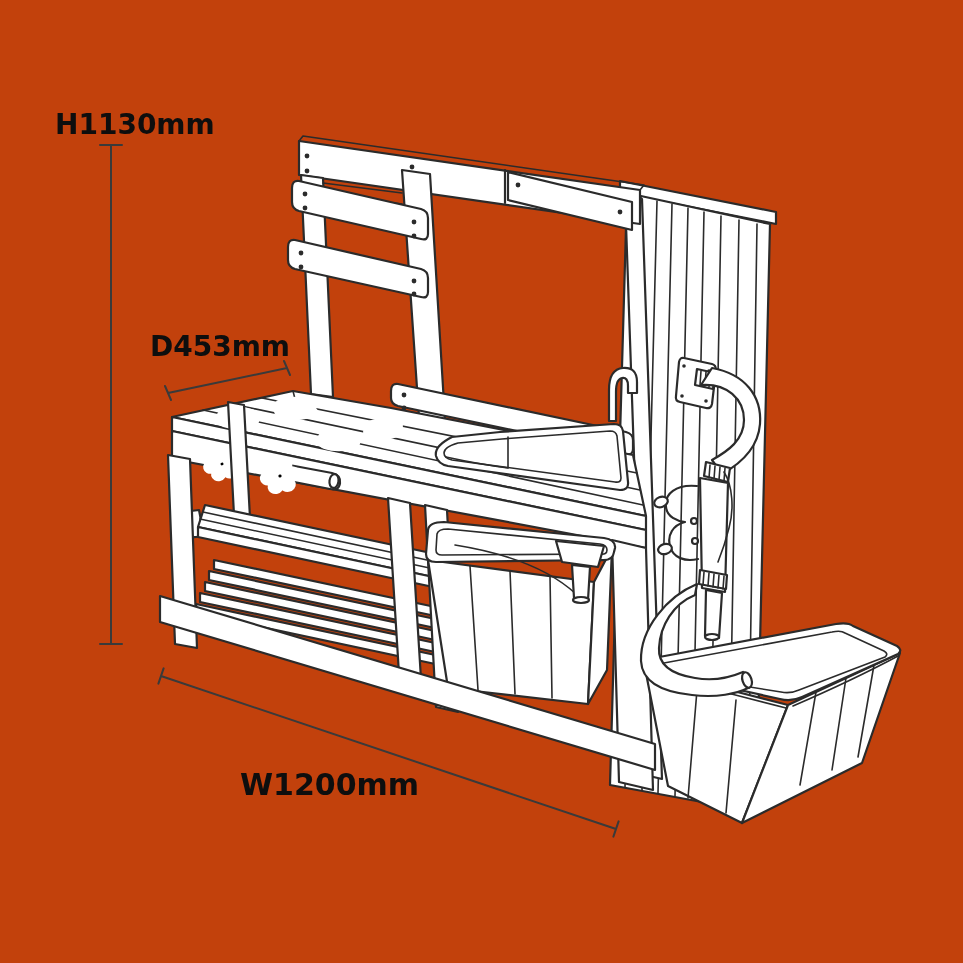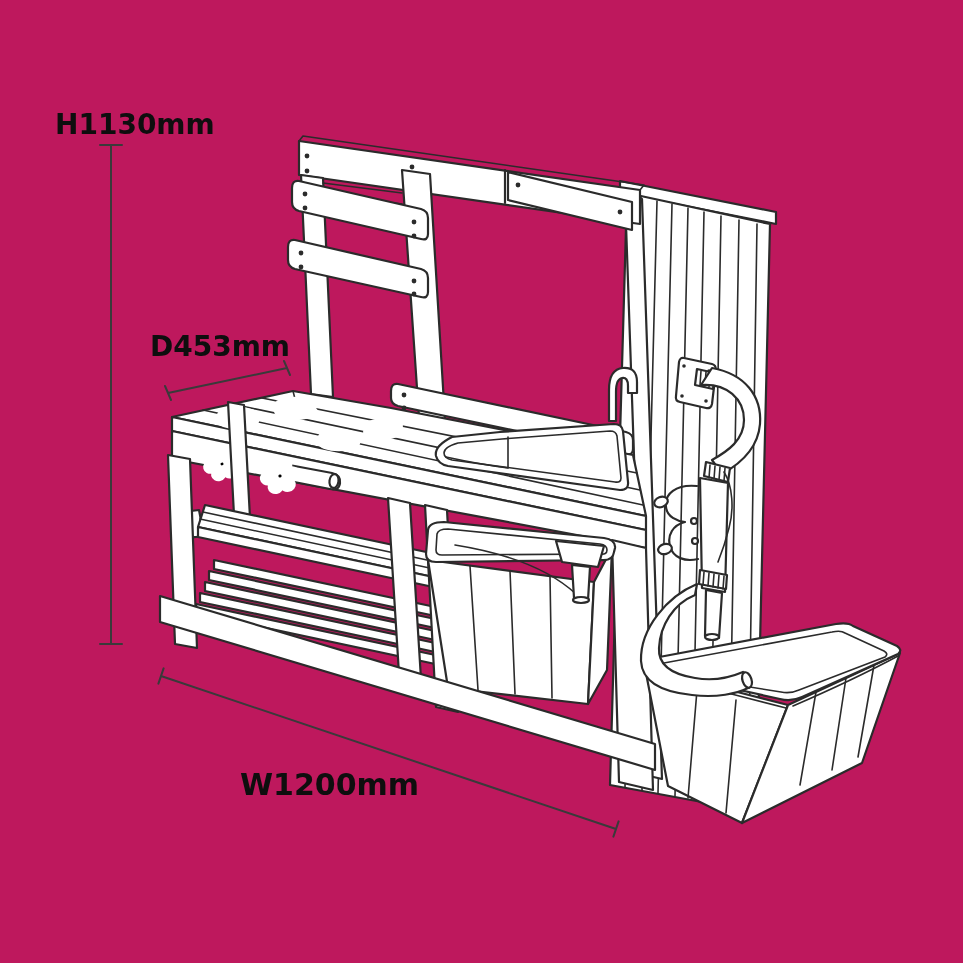--- a/index.html
+++ b/index.html
@@ -1,16 +1,16 @@
 <!DOCTYPE html>
 <html><head>
 <meta charset="utf-8">
 <style>
   html,body{margin:0;padding:0;background:#fff;}
-  .stage{position:relative;width:963px;height:963px;background:#be185d;overflow:hidden;
+  .stage{position:relative;width:963px;height:963px;background:#c2410c;overflow:hidden;
          font-family:"DejaVu Sans","Liberation Sans",sans-serif;}
   svg{position:absolute;left:0;top:0;}
   .lines path,.lines line,.lines ellipse,.lines circle,.lines polyline{
       stroke:#2b2b2b;stroke-width:2.2;fill:none;stroke-linejoin:round;stroke-linecap:round;}
   .lines .w{fill:#ffffff;}
   .lines .thin{stroke-width:1.6;}
   .lines .dot{fill:#2b2b2b;stroke:none;}
   .dim-line{stroke:#3a3a3a;stroke-width:2;fill:none;stroke-linecap:round;}
   text.dim{font-family:"DejaVu Sans","Liberation Sans",sans-serif;font-weight:700;
            font-size:28px;fill:#0e0e0e;letter-spacing:0px;}

